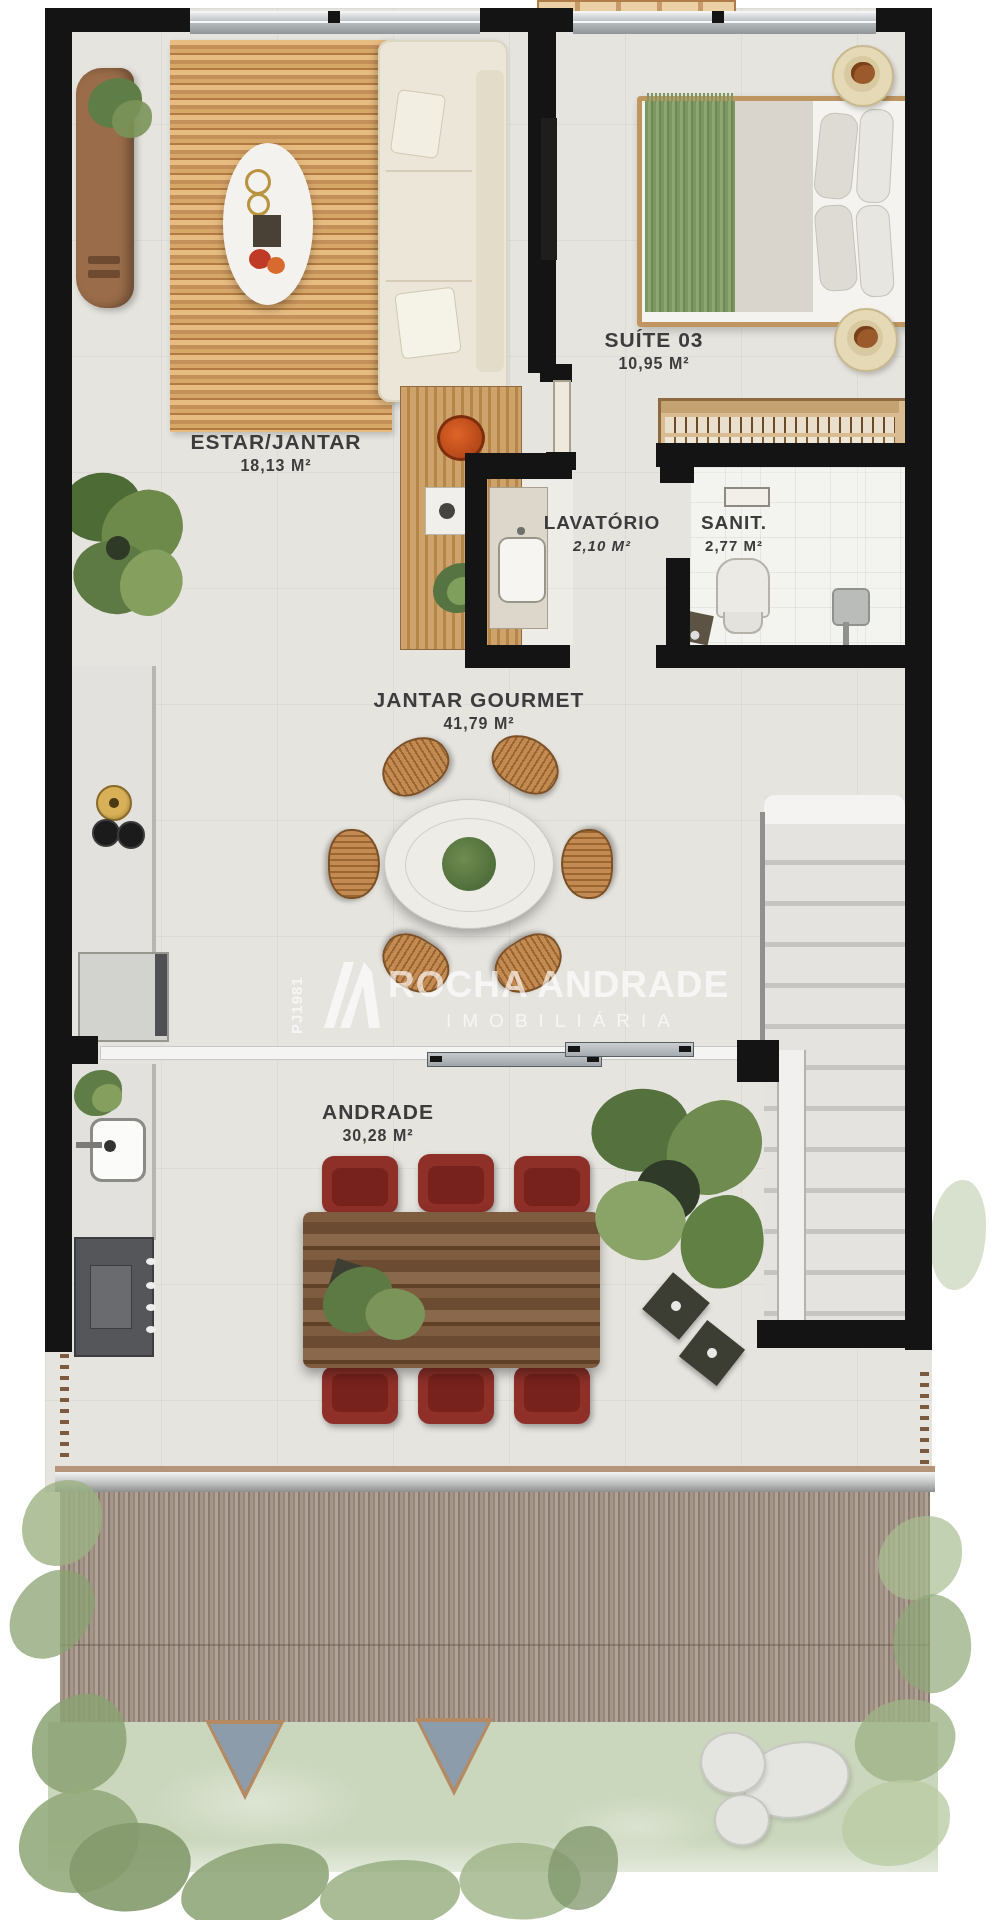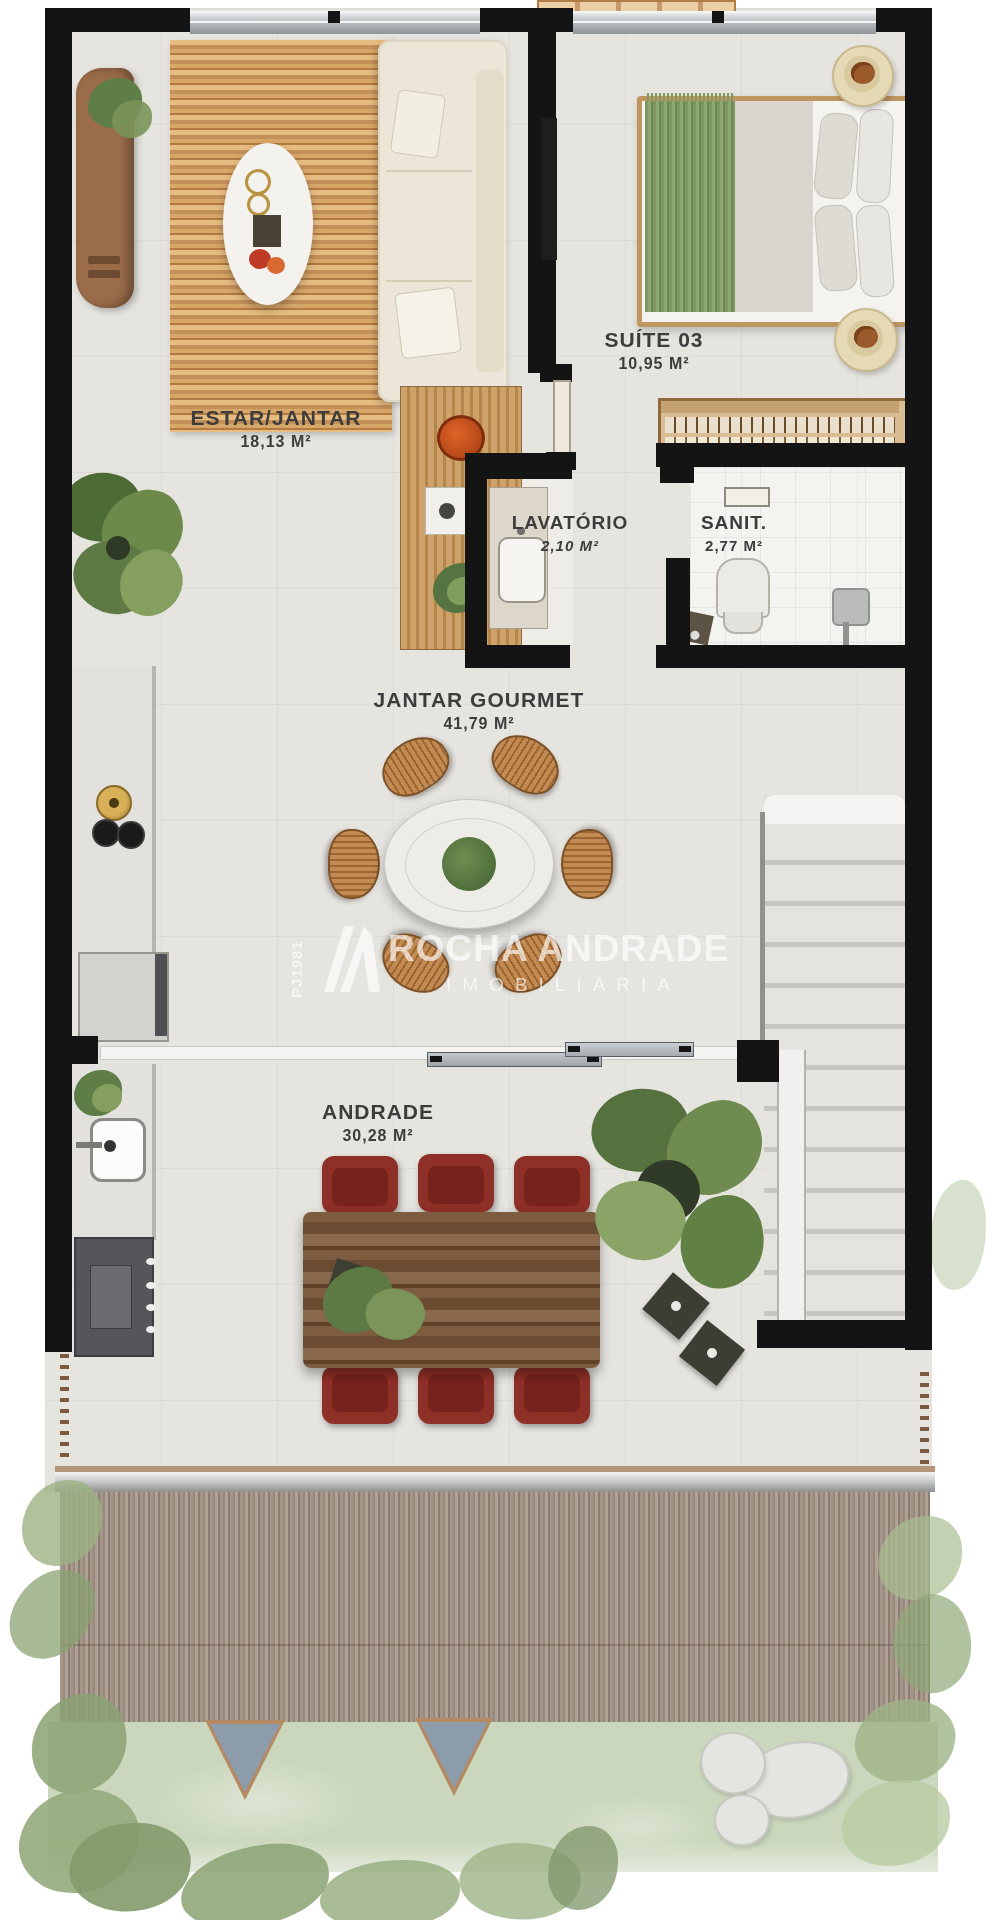--- a/index.html
+++ b/index.html
@@ -34,21 +34,21 @@
   .vchair{position:absolute;width:76px;height:58px;background:#8e2f28;border-radius:12px;
     box-shadow:2px 3px 6px rgba(0,0,0,.35);}
   .vchair .inner{position:absolute;left:10px;right:10px;top:12px;bottom:8px;background:#77221c;border-radius:8px;}
   .vchair.bottom .inner{top:8px;bottom:12px;}
   .pblob{position:absolute;border-radius:58% 42% 55% 45%;}
   .leaf{position:absolute;border-radius:60% 40% 58% 42%;}
   .stone{position:absolute;background:#e4e4e1;border:2px solid #c8c8c3;border-radius:50%;
     box-shadow:2px 3px 4px rgba(0,0,0,.12);}
   .dashcol{position:absolute;width:9px;
     background:repeating-linear-gradient(180deg,#7c5a40 0 4px,rgba(255,255,255,0) 4px 11px);}
-  .wm{position:absolute;color:rgba(255,255,255,0.66);z-index:60;}
+  .wm{position:absolute;color:rgba(255,255,255,0.66);z-index:60;margin-top:36px;}
 </style>
 </head>
 <body>
 
 <div class="floor"></div>
 <div class="abs" style="left:487px;top:479px;width:86px;height:166px;background:#eeece7;"></div>
 <div class="abs" style="left:690px;top:467px;width:215px;height:178px;background:#f3f3f0;
   background-image:linear-gradient(rgba(0,0,0,.06) 1px,transparent 1px),linear-gradient(90deg,rgba(0,0,0,.06) 1px,transparent 1px);
   background-size:35px 35px;"></div>
 <div class="tilegrid"></div>
@@ -298,29 +298,29 @@
 <div class="wall" style="left:465px;top:453px;width:22px;height:215px;z-index:20;"></div>
 <div class="wall" style="left:465px;top:645px;width:105px;height:23px;z-index:20;"></div>
 <div class="wall" style="left:656px;top:645px;width:249px;height:23px;z-index:20;"></div>
 <div class="wall" style="left:666px;top:558px;width:24px;height:92px;z-index:20;"></div>
 <div class="wall" style="left:660px;top:462px;width:34px;height:21px;z-index:20;"></div>
 
 <div class="wall" style="left:72px;top:1036px;width:26px;height:28px;z-index:20;"></div>
 <div class="wall" style="left:737px;top:1040px;width:42px;height:42px;z-index:20;"></div>
 <div class="wall" style="left:757px;top:1320px;width:148px;height:28px;z-index:20;"></div>
 
-<div class="room-label" style="left:166px;top:406px;width:220px;">
+<div class="room-label" style="left:166px;top:430px;width:220px;">
   <div class="room-name">ESTAR/JANTAR</div>
   <div class="room-area">18,13 M²</div>
 </div>
 <div class="room-label" style="left:570px;top:328px;width:168px;">
   <div class="room-name">SUÍTE 03</div>
   <div class="room-area">10,95 M²</div>
 </div>
-<div class="room-label" style="left:484px;top:512px;width:172px;">
+<div class="room-label" style="left:516px;top:512px;width:172px;">
   <div class="room-name" style="font-size:19px;">LAVATÓRIO</div>
   <div class="room-area" style="font-size:15px;font-style:italic;">2,10 M²</div>
 </div>
 <div class="room-label" style="left:686px;top:512px;width:96px;">
   <div class="room-name" style="font-size:19px;">SANIT.</div>
   <div class="room-area" style="font-size:15px;">2,77 M²</div>
 </div>
 <div class="room-label" style="left:360px;top:688px;width:238px;">
   <div class="room-name">JANTAR GOURMET</div>
   <div class="room-area">41,79 M²</div>

